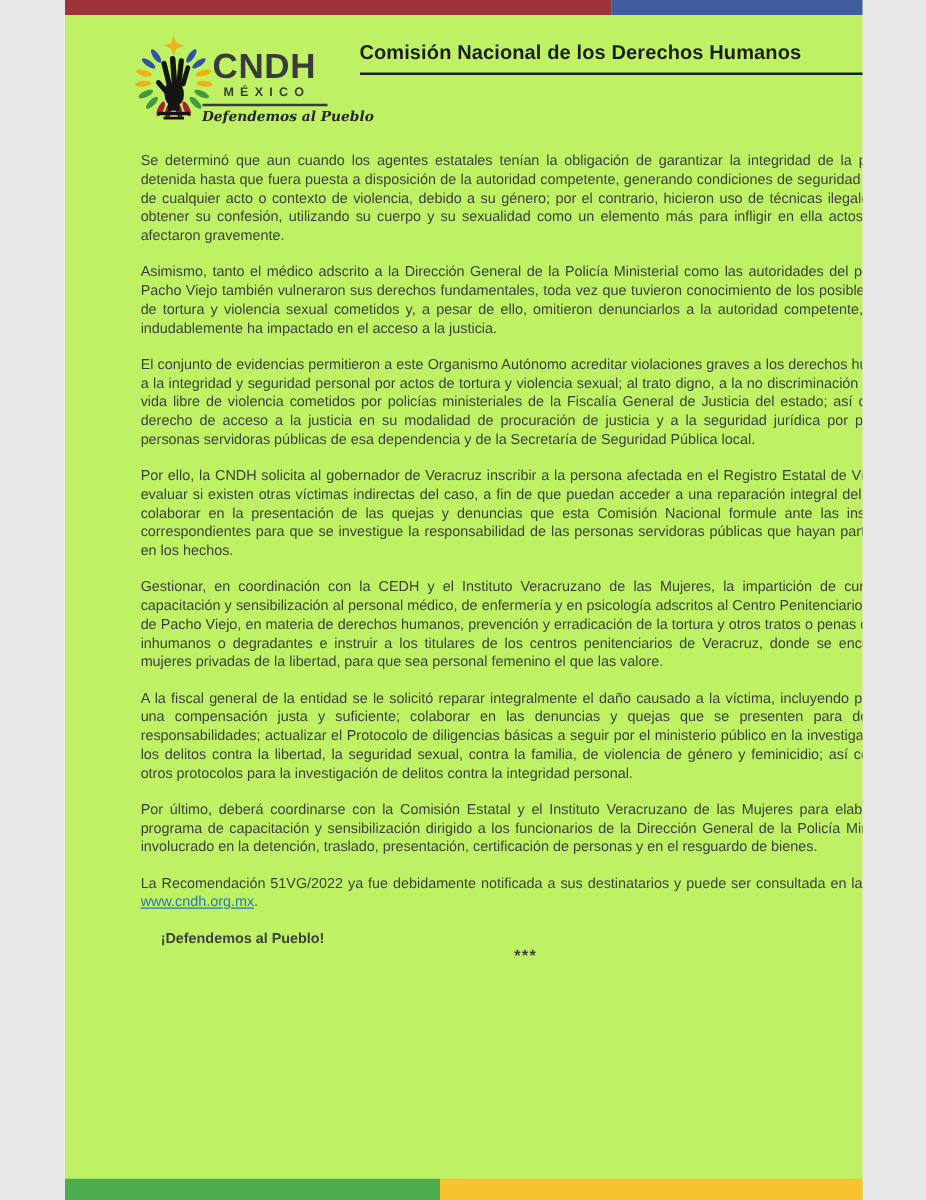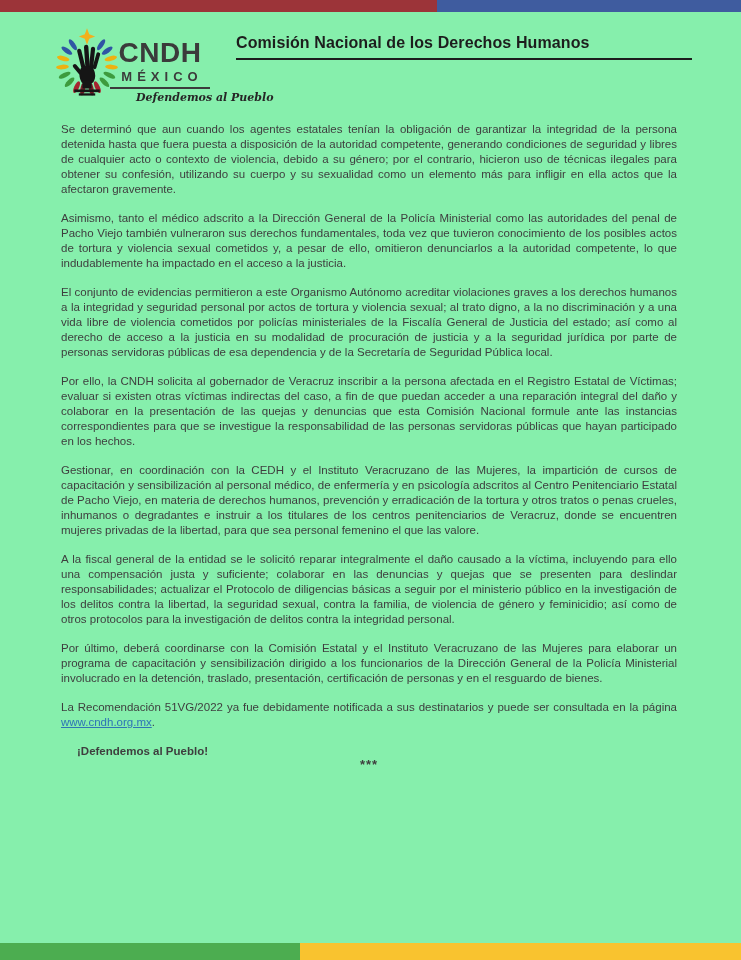--- a/index.html
+++ b/index.html
@@ -1,41 +1,41 @@
 <!DOCTYPE html>
 <html><head>
 <meta charset="utf-8">
 <style>
   * { margin: 0; padding: 0; box-sizing: border-box; }
   html, body { background: #e8e8e8; }
   body { font-family: "Liberation Sans", sans-serif; }
   .page {
     position: relative;
-    width: 741px;
+    width: 638px;
     height: 960px;
-    background: #86efac;
+    background: #bef264;
     margin: 0 auto;
     overflow: hidden;
     text-decoration: underline;
   }
   
   .top-bar { position: absolute; top: 0; left: 0; width: 741px; height: 12px; display: flex; }
   .top-bar .seg-left  { width: 437px; height: 100%; }
   .top-bar .seg-right { flex: 1; height: 100%; }
   
   .bottom-bar { position: absolute; top: 943px; left: 0; width: 741px; height: 17px; display: flex; }
   .bottom-bar .seg-left  { width: 300px; height: 100%; }
   .bottom-bar .seg-right { flex: 1; height: 100%; }
   
   .emblem { position: absolute; left: 56px; top: 26px; }
   .logo-text { position: absolute; left: 110px; top: 39px; width: 100px; text-align: center; color: #3b3b3b; }
   .logo-acronym { font-size: 28px; font-weight: bold; letter-spacing: 0.5px; line-height: 1; color: #3b3b3b; }
-  .logo-country { font-size: 13px; font-weight: bold; letter-spacing: 5px; margin-top: 2px; padding-left: 4px; color: #3b3b3b; }
+  .logo-country { font-size: 10px; font-weight: bold; letter-spacing: 5px; margin-top: 2px; padding-left: 4px; color: #3b3b3b; }
   .logo-divider { height: 1.5px; background: #3b3b3b; margin: 3px 0 2px; }
-  .logo-slogan { font-family: "DejaVu Serif", serif; font-style: italic; font-weight: bold; font-size: 11px; white-space: nowrap; color: #262626; margin-left: 26px; }
+  .logo-slogan { font-family: "DejaVu Serif", serif; font-style: italic; font-weight: bold; font-size: 11px; white-space: nowrap; color: #262626; }
   .titles { position: absolute; left: 236px; top: 34px; width: 456px; }
   .header-title { font-size: 16px; font-weight: bold; color: #1d1d1d; letter-spacing: 0.1px; }
   .header-rule { height: 2px; background: #1d1d1d; margin: 6px 0 5px; }
   .header-subtitle { font-size: 17px; font-weight: normal; color: #2a2a2a; letter-spacing: 0.1px; }
   
   .content {
     position: absolute;
     left: 61px;
     top: 122px;
     width: 616px;

